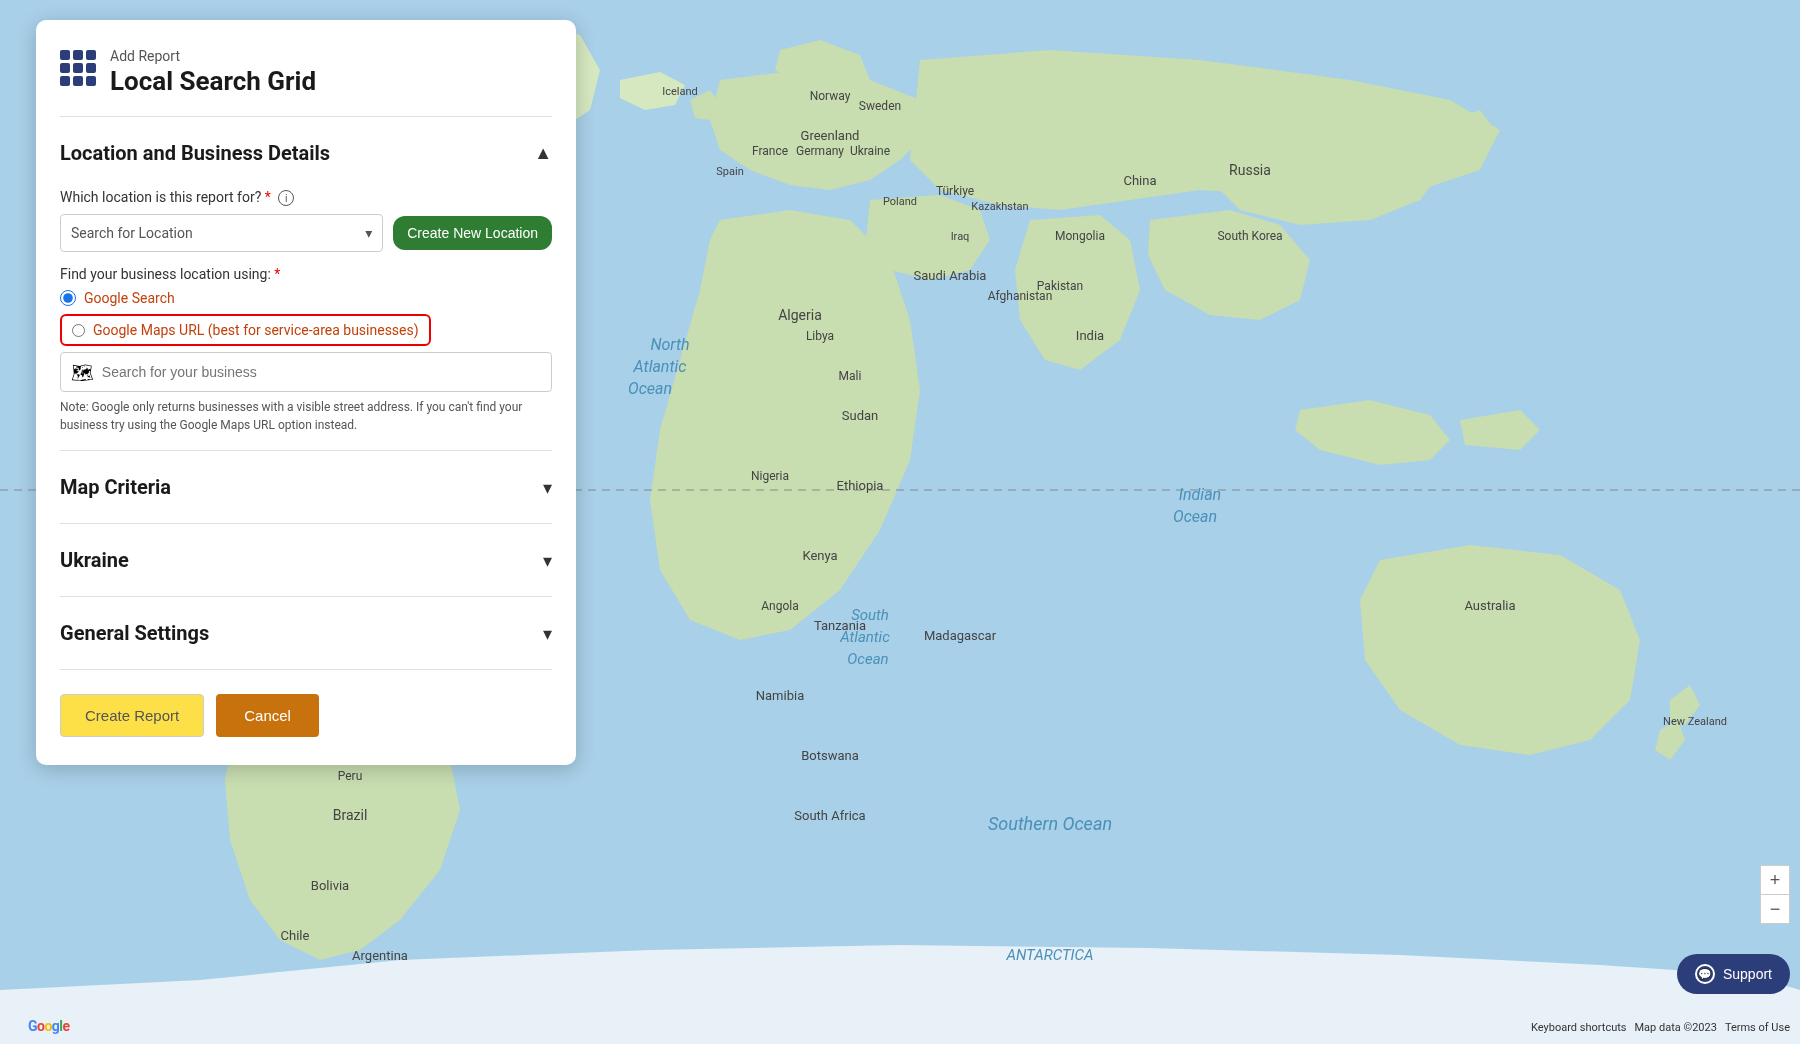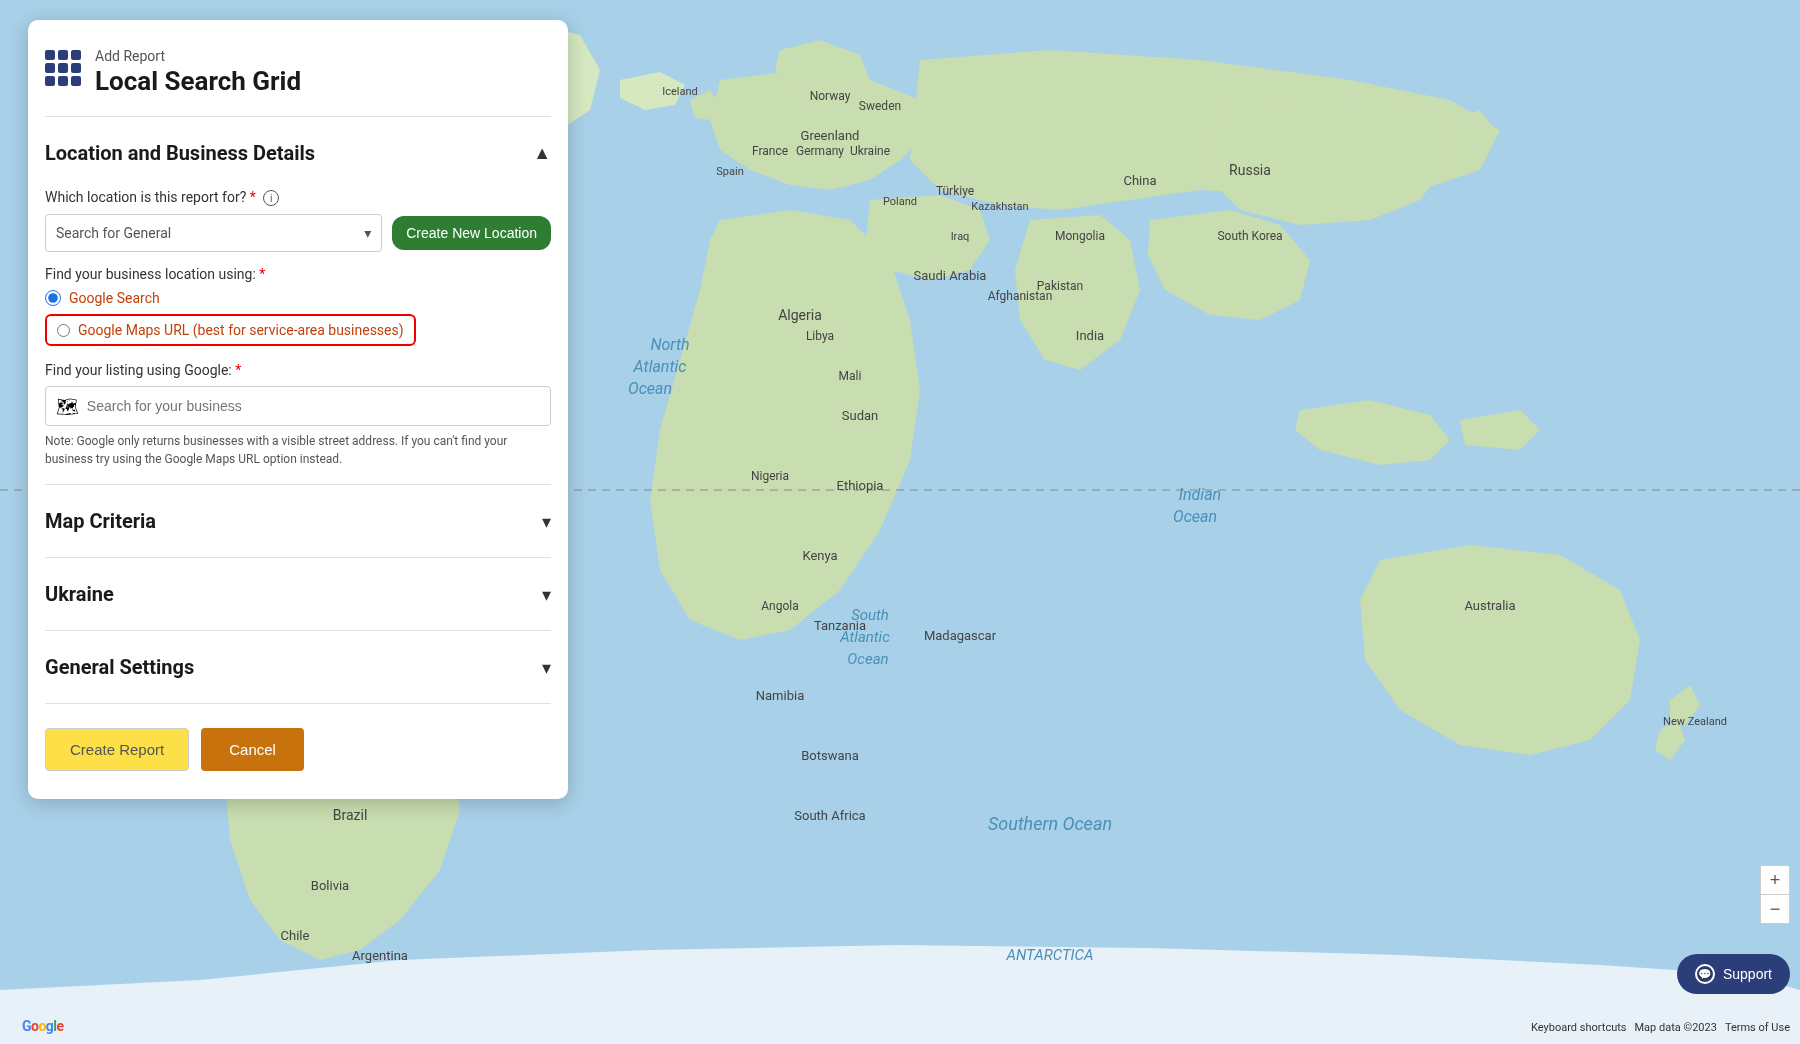--- a/index.html
+++ b/index.html
@@ -16,21 +16,21 @@
     
     #map-svg {
       width: 100%;
       height: 100%;
     }
 
     
     .google-logo {
       position: absolute;
       bottom: 10px;
-      left: 22px;
+      left: 28px;
       font-size: 14px;
       font-weight: bold;
       letter-spacing: -0.5px;
       text-align: center;
     }
     .google-logo span:nth-child(1) { color: #4285F4; }
     .google-logo span:nth-child(2) { color: #EA4335; }
     .google-logo span:nth-child(3) { color: #FBBC05; }
     .google-logo span:nth-child(4) { color: #4285F4; }
     .google-logo span:nth-child(5) { color: #34A853; }
@@ -100,26 +100,26 @@
       display: flex;
       align-items: center;
       justify-content: center;
       font-size: 11px;
     }
 
     
     #panel {
       position: absolute;
       top: 20px;
-      left: 28px;
+      left: 36px;
       width: 540px;
       background: white;
       border-radius: 10px;
       box-shadow: 0 4px 20px rgba(0,0,0,0.2);
-      padding: 28px 17px;
+      padding: 28px 24px;
       max-height: 820px;
       overflow-y: auto;
     }
 
     
     .panel-header {
       display: flex;
       align-items: flex-start;
       gap: 14px;
       margin-bottom: 20px;
@@ -485,43 +485,40 @@
     <span class="section-title">Location and Business Details</span>
     <span class="chevron-icon">▲</span>
   </div>
 
   <div class="field-label">
     <span>Which location is this report for?</span> <span class="required">*</span>
     <span class="info-icon">i</span>
   </div>
   <div class="location-row">
     <div class="location-select">
-      <span>Search for General</span>
+      <span>Search for Location</span>
       <span>▾</span>
     </div>
     <button class="create-location-btn">Create New Location</button>
   </div>
 
   <div class="radio-group">
     <div class="radio-label-text">
       <span>Find your business location using:</span> <span style="color:#e00">*</span>
     </div>
     <div class="radio-option">
       <input type="radio" name="location_method" checked="" style="">
       <span class="radio-text">Google Search</span>
     </div>
     <div class="radio-option-outlined">
       <input type="radio" name="location_method" style="">
       <span class="radio-text">Google Maps URL (best for service-area businesses)</span>
     </div>
   </div>
 
-  <div class="field-label" style="margin-top:16px;">
-    <span>Find your listing using Google:</span> <span class="required">*</span>
-  </div>
   <div class="search-input-wrapper">
     <span class="search-maps-icon">🗺</span>
     <input type="text" placeholder="Search for your business" style="">
   </div>
   <div class="note-text">Note: Google only returns businesses with a visible street address. If you can't find your business try using the Google Maps URL option instead.</div>
 
   <div class="divider"></div>
 
   <div class="section-header">
     <span class="section-title">Map Criteria</span>

